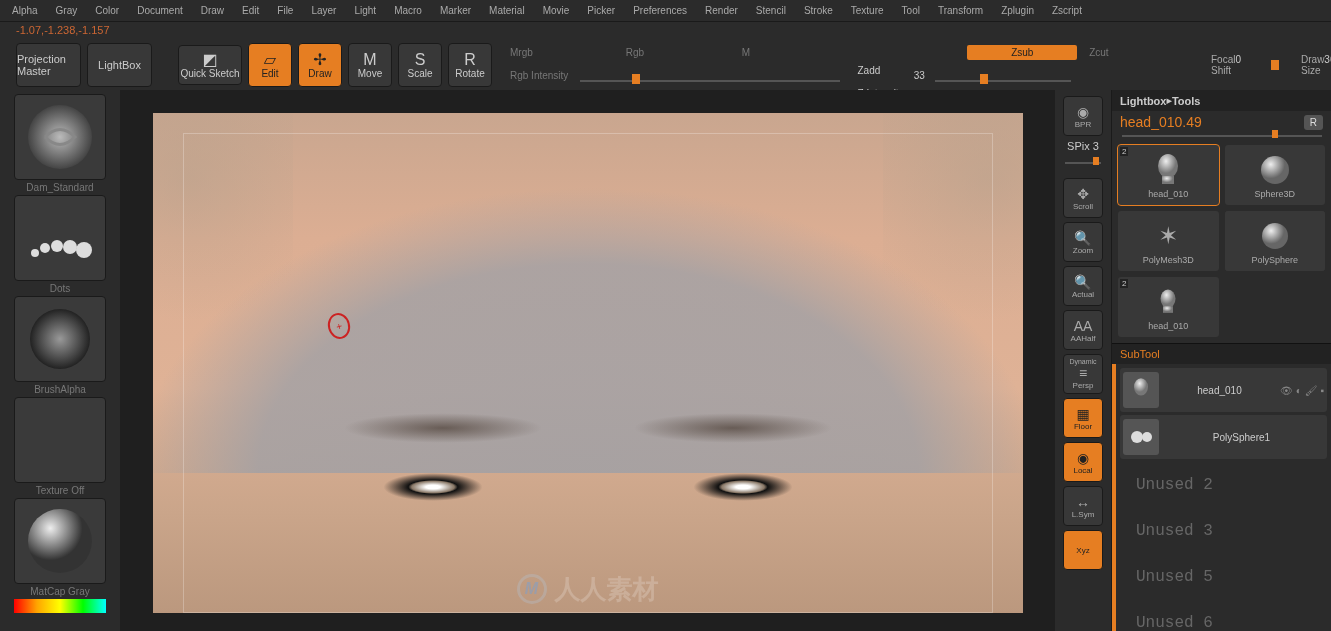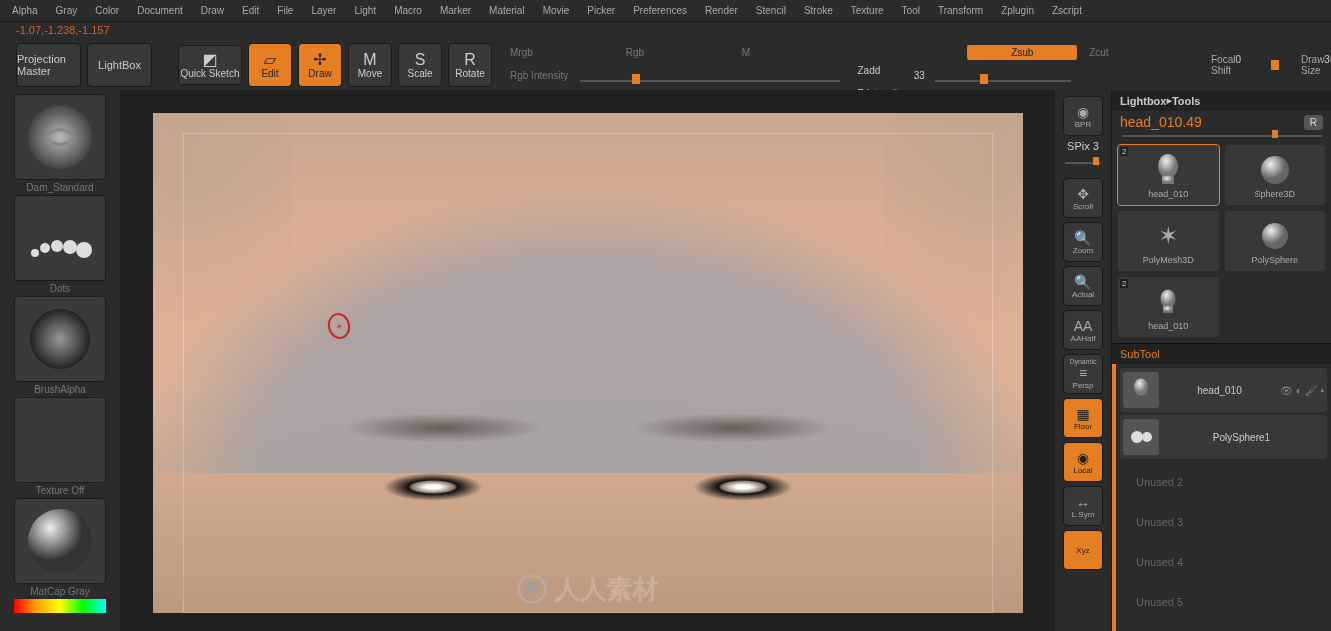--- a/index.html
+++ b/index.html
@@ -72,21 +72,21 @@
 .toolitem .ii { width:40px; height:38px; display:flex; align-items:center; justify-content:center;}
 .toolitem.sel { outline:1px solid #e67e22;}
 .badge { position:absolute; top:2px; left:2px; font-size:8px; color:#ccc; background:#222; padding:0 2px;}
 
 .sectionhead { background:#222; padding:4px 8px; font-size:11px; color:#e67e22; border-top:1px solid #111;}
 .sublist { padding: 4px; }
 .subitem { display:flex; align-items:center; background:#383838; border-radius:3px; margin-bottom:3px; padding:3px; gap:6px; height:44px;}
 .subitem .thumb { width:36px; height:36px; background:#555; border-radius:3px; display:flex; align-items:center; justify-content:center;}
 .subitem .sname { flex:1; font-size:10px; color:#ccc; text-align:center;}
 .subitem .icons { display:flex; gap:3px; font-size:10px; color:#888;}
-.unuse { color:#666; padding:14px 10px 14px 16px; font-size:11px;}
+.unuse { color:#666; padding:14px 10px 14px 16px; font-size:16px;font-family:Liberation Mono, monospace;}
 .leftbar { border-left: 4px solid #e67e22; }
 
 .slabelrow { display:flex; justify-content:space-between; padding:0 6px; font-size:10px;}
 .fadebar { width:200px; height:8px; border-bottom:2px solid #555; position:relative; margin:2px auto;}
 .fadebar .k {position:absolute; bottom:-3px; width:6px; height:8px; background:#e67e22;}
 
 .gradient-sw { width:92px; height:14px; background: linear-gradient(90deg, red, orange, yellow, lime, cyan);}
 </style>
 </head>
 <body>
@@ -410,18 +410,17 @@
             <svg width="24" height="24">
               <circle cx="8" cy="12" r="6" fill="#ddd"></circle>
               <circle cx="18" cy="12" r="5" fill="#ddd"></circle>
             </svg>
           </div>
         <span class="sname">PolySphere1</span>
         <div class="icons"></div>
       </div>
       <div class="unuse">Unused 2</div>
       <div class="unuse">Unused 3</div>
-      <div class="unuse">Unused 4</div>
       <div class="unuse">Unused 5</div>
       <div class="unuse">Unused 6</div>
     </div>
   </div>
 </div>
 
 </body></html>

